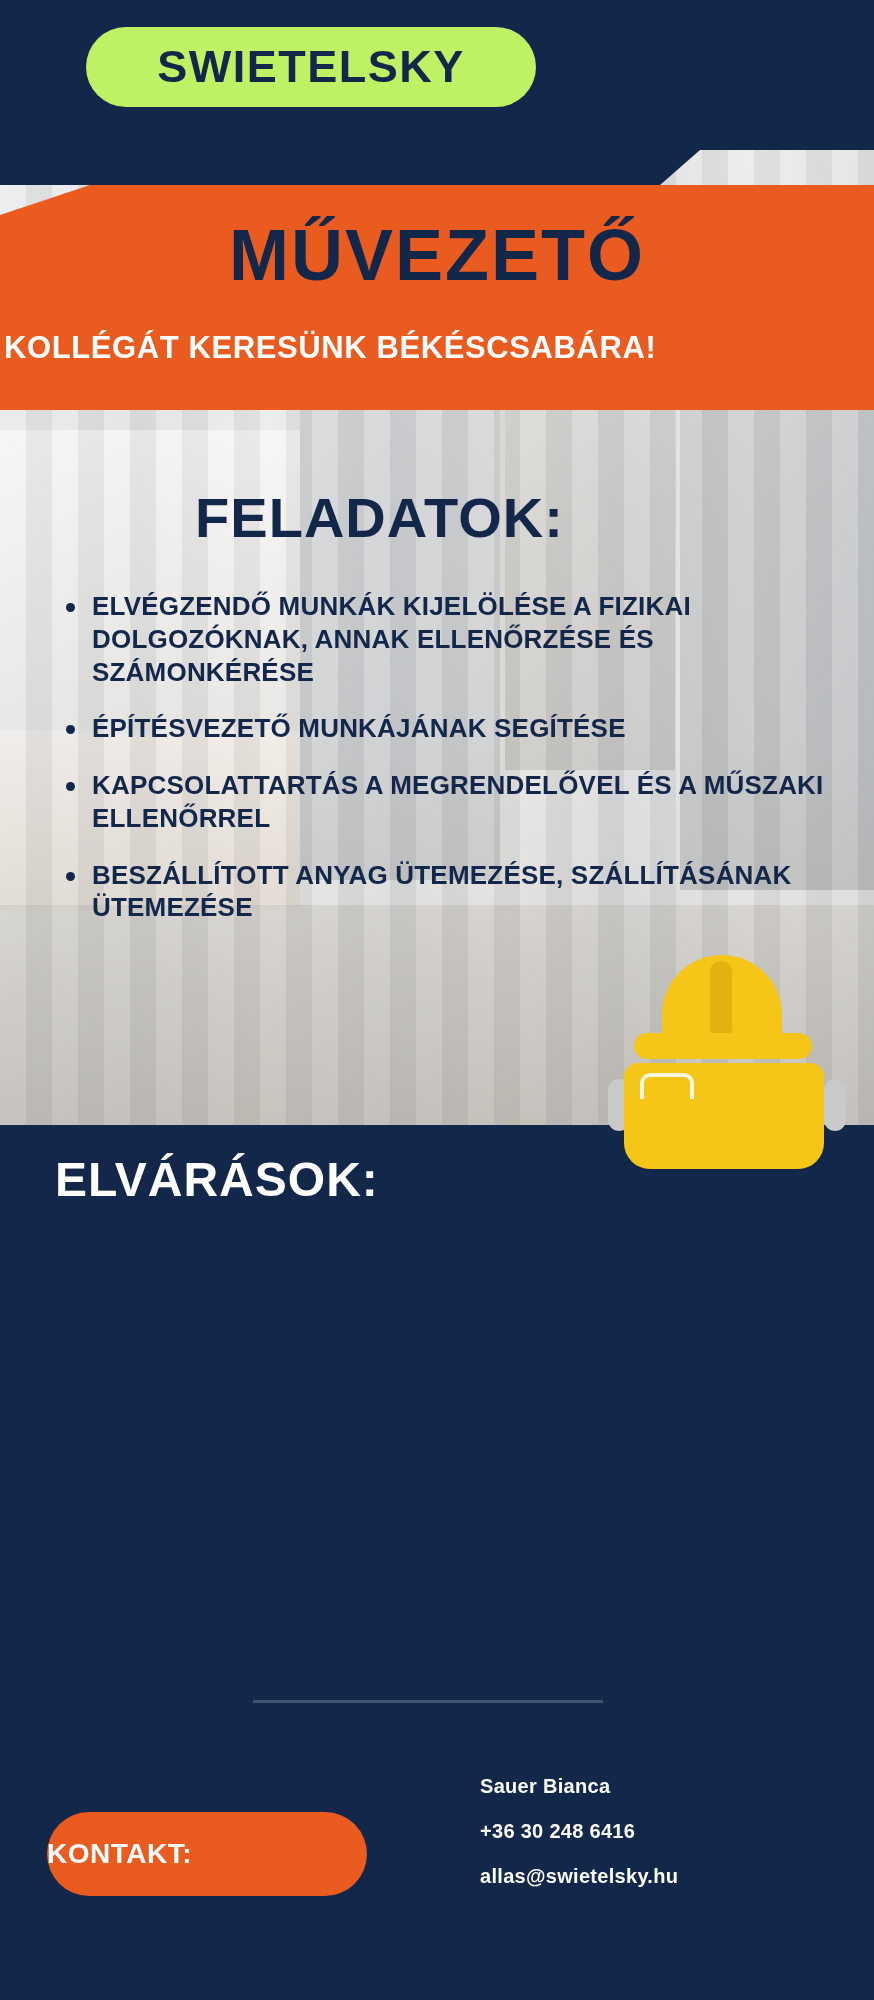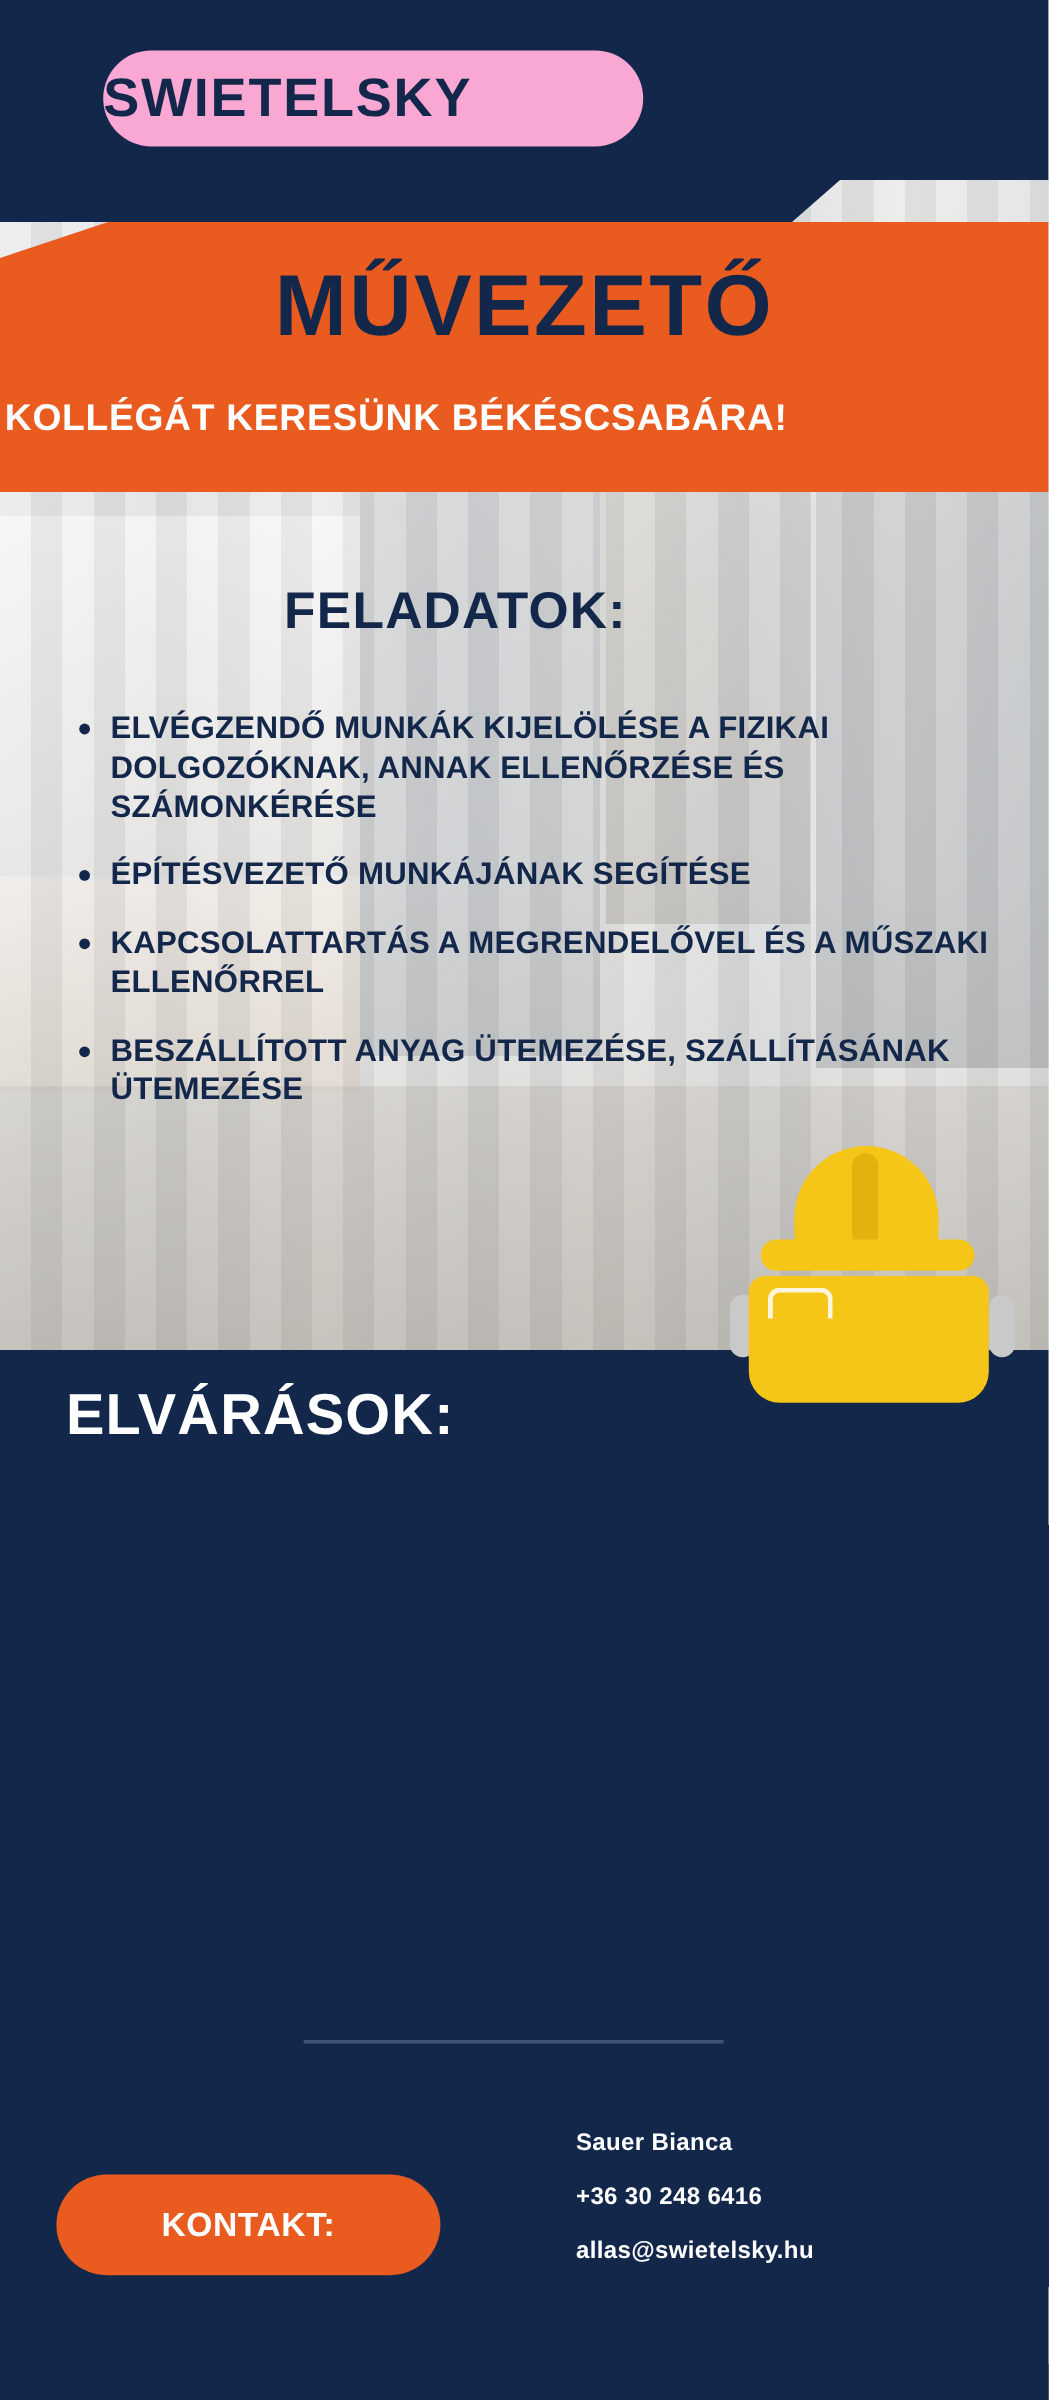--- a/index.html
+++ b/index.html
@@ -49,26 +49,27 @@
   
   .top-bar {
     position: absolute;
     left: 0; top: 0;
     width: 874px; height: 185px;
     background: #13274b;
     clip-path: polygon(0 0, 874px 0, 874px 150px, 700px 150px, 660px 185px, 0 185px);
   }
   .logo-pill {
     position: absolute;
-    left: 86px; top: 42px;
+    left: 86px; top: 27px;
     width: 450px; height: 80px;
-    background: #f9a8d4;
+    background: #bef264;
     border-radius: 40px;
     display: flex;
     align-items: center;
+    justify-content: center;
   }
   .logo-text {
     color: #13274b;
     font-size: 45px;
     font-weight: bold;
     letter-spacing: 1.5px;
     font-family: "Liberation Sans", sans-serif;
   }
   .chevrons {
     position: absolute;
@@ -121,21 +122,21 @@
     letter-spacing: 0.6px;
   }
 
   
   .tasks-heading {
     position: absolute;
     left: 0; top: 485px;
     width: 759px;
     text-align: center;
     color: #13274b;
-    font-size: 43px;
+    font-size: 56px;
     font-weight: bold;
     letter-spacing: 1px;
   }
   ul.bullets {
     position: absolute;
     margin: 0;
     padding: 0;
     list-style: none;
   }
   ul.bullets li {
@@ -192,21 +193,21 @@
 
   
   .contact-pill {
     position: absolute;
     left: 47px; top: 1812px;
     width: 320px; height: 84px;
     background: #ea5b20;
     border-radius: 42px;
     display: flex;
     align-items: center;
-    justify-content: center;
+    justify-content: flex-start;
   }
   .contact-pill span {
     color: #ffffff;
     font-size: 28px;
     font-weight: bold;
     letter-spacing: 0.5px;
   }
   .contact-lines {
     position: absolute;
     left: 480px; top: 1775px;

